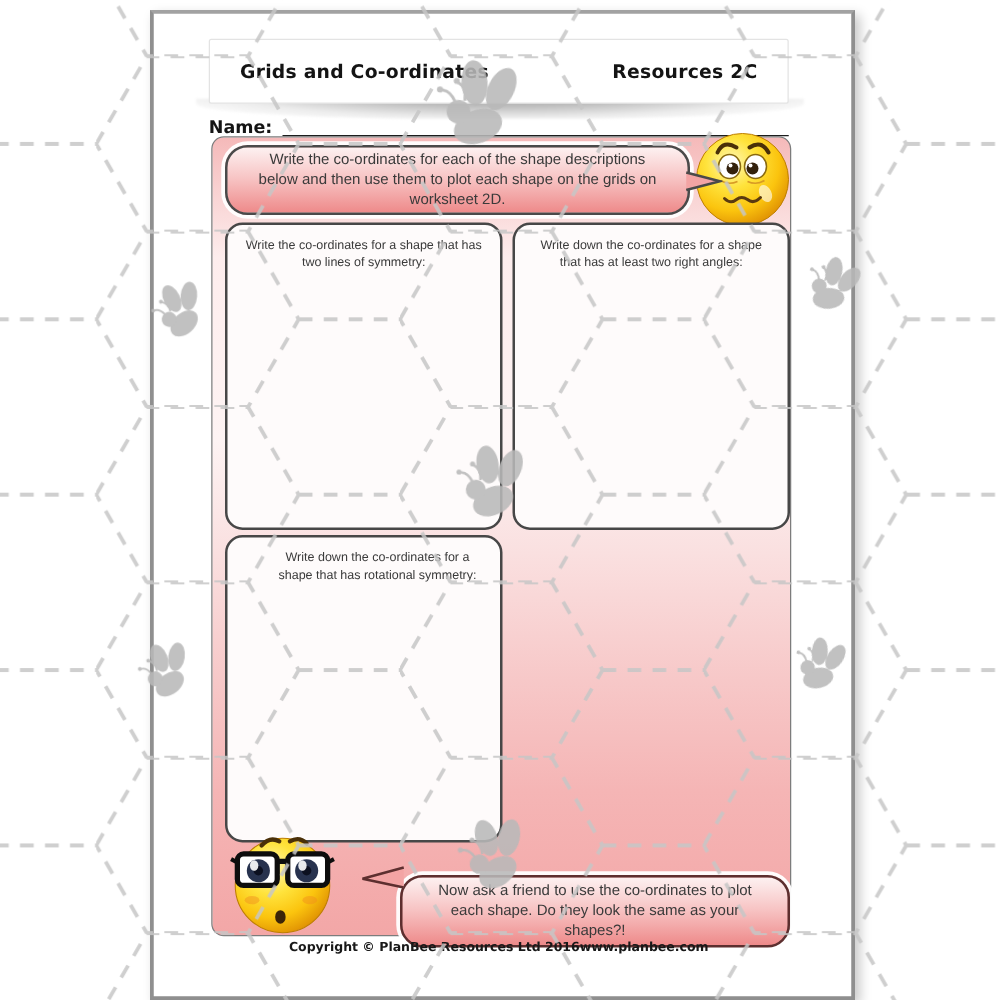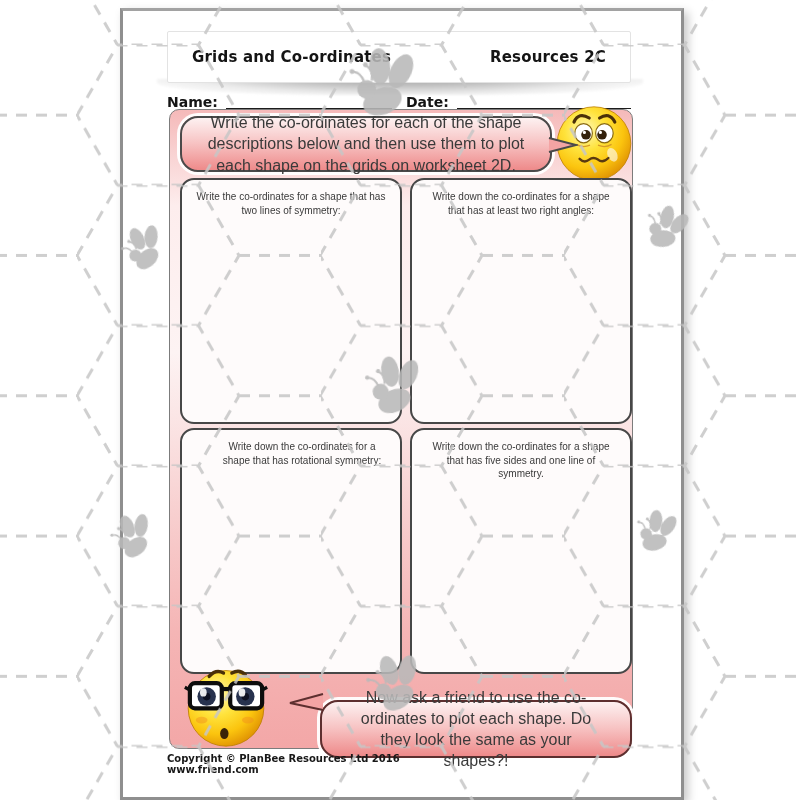--- a/index.html
+++ b/index.html
@@ -49,21 +49,21 @@
       #f5b9b9 0%, #f8cfcf 6%, #fdeded 15%, #fdf3f3 38%,
       #fae0e0 52%, #f7c8c8 68%, #f5b5b5 82%, #f3a7a7 100%);
   }
   .bubble{
     position:absolute;box-sizing:border-box;
     border:2px solid #4a4a4a;border-radius:18px;
     background:linear-gradient(180deg,#fdf1f1 0%, #f7c3c3 48%, #ee8a8a 100%);
     box-shadow:0 0 0 3px rgba(255,255,255,.95);
     display:flex;align-items:center;justify-content:center;
     text-align:center;color:#3a3a3a;
-    font-size:16px;line-height:1.32;padding:4px 24px;
+    font-size:12px;line-height:1.32;padding:4px 24px;
   }
   .bubble.intro{left:10px;top:6px;width:372px;height:56px;}
   .bubble.outro{left:150px;top:590px;width:312px;height:58px;border-color:#5d2f2f;}
   .tail{position:absolute;z-index:3;}
   .tail.intro-tail{left:378px;top:24px;width:30px;height:22px;}
   .tail.outro-tail{left:118px;top:580px;width:36px;height:24px;}
   .wbox{
     position:absolute;width:222px;height:246px;box-sizing:border-box;
     background:#fefbfb;border:2px solid #474747;border-radius:14px;
     padding:10px 14px 0 14px;
@@ -73,21 +73,21 @@
   .wbox.b2{left:240px;top:68px;}
   .wbox.b3{left:10px;top:318px;padding-left:36px;}
   .wbox.b4{left:240px;top:318px;}
   .emoji{position:absolute;}
   .emoji.top{left:384px;top:-8px;width:80px;height:80px;}
   .emoji.bottom{left:14px;top:550px;width:84px;height:90px;}
   .footer{
     position:absolute;left:44px;top:742px;width:464px;
     display:flex;justify-content:center;
     font-family:"DejaVu Sans", sans-serif;
-    font-weight:800;font-size:10px;color:#181818;flex-direction:column;
+    font-weight:800;font-size:10px;color:#181818;
   }
   
   .overlay{
     position:absolute;left:0;top:0;width:800px;height:800px;
     z-index:40;pointer-events:none;
   }
 </style>
 </head>
 <body>
 
@@ -96,24 +96,20 @@
   <div class="header-wave"></div>
 
   <div class="header-box">
     <span>Grids and Co-ordinates</span>
     <span>Resources 2C</span>
   </div>
 
   <div class="name-row">
     <div class="grp">
       <span class="lbl">Name:</span>
-      <span class="writeline"></span>
-    </div>
-    <div class="grp date">
-      <span class="lbl">Date:</span>
       <span class="writeline"></span>
     </div>
   </div>
 
   <div class="main-box">
 
     <div class="bubble intro">
       <span>Write the co-ordinates for each of the shape descriptions below and then use them to plot each shape on the grids on worksheet 2D.</span>
     </div>
     <svg class="tail intro-tail" viewBox="0 0 30 22">
@@ -145,23 +141,20 @@
     </svg>
 
     <div class="wbox b1">
       <span>Write the co-ordinates for a shape that has two lines of symmetry:</span>
     </div>
     <div class="wbox b2">
       <span>Write down the co-ordinates for a shape that has at least two right angles:</span>
     </div>
     <div class="wbox b3">
       <span>Write down the co-ordinates for a shape that has rotational symmetry:</span>
-    </div>
-    <div class="wbox b4">
-      <span>Write down the co-ordinates for a shape that has five sides and one line of symmetry.</span>
     </div>
 
     <svg class="emoji bottom" viewBox="0 0 100 104">
       <defs>
         <radialGradient id="face2" cx="38%" cy="32%" r="72%">
           <stop offset="0%" stop-color="#fff8b8"></stop>
           <stop offset="38%" stop-color="#ffe33c"></stop>
           <stop offset="72%" stop-color="#fbc40e"></stop>
           <stop offset="100%" stop-color="#e09203"></stop>
         </radialGradient>
@@ -188,21 +181,21 @@
       <path d="M35,4 L2,13 L35,20" fill="#f3a4a4" stroke="#5d2f2f" stroke-width="2"></path>
     </svg>
     <div class="bubble outro">
       <span>Now ask a friend to use the co-ordinates to plot each shape. Do they look the same as your shapes?!</span>
     </div>
 
   </div>
 
   <div class="footer">
     <span>Copyright © PlanBee Resources Ltd 2016</span>
-    <span>www.friend.com</span>
+    <span>www.planbee.com</span>
   </div>
 
 </div>
 
 <svg class="overlay" viewBox="0 0 800 800">
   <defs>
     <pattern id="hexpat" width="243" height="140.3" patternUnits="userSpaceOnUse" patternTransform="translate(77,45)">
       <path d="M0,70.15 L40.5,0 L121.5,0 L162,70.15 L121.5,140.3 L40.5,140.3 Z M162,70.15 L243,70.15" fill="none" stroke="#c6c6c6" stroke-width="3" stroke-dasharray="11 9"></path>
     </pattern>
     <g id="bee">

